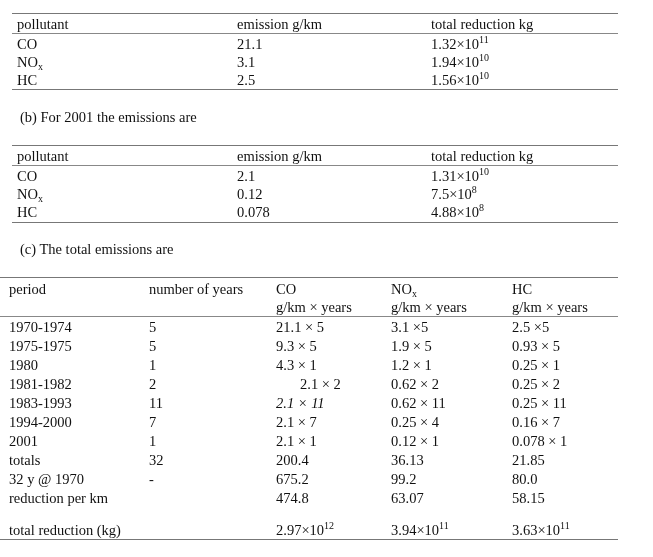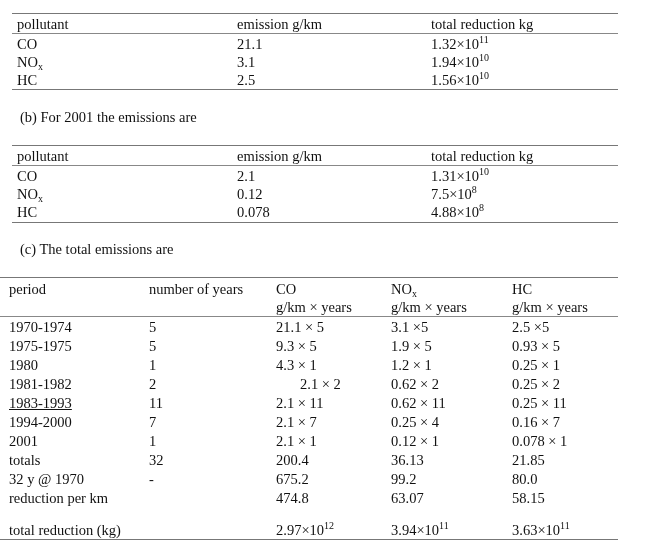--- a/index.html
+++ b/index.html
@@ -107,23 +107,23 @@
     <span class="cell" style="left:512px; top:358px;">0.25 × 1</span>
   </div>
   <div>
     <span class="cell" style="left:9px; top:377px;">1981-1982</span>
     <span class="cell" style="left:149px; top:377px;">2</span>
     <span class="cell" style="left:276px; top:377px;margin-left:24px;">2.1 × 2</span>
     <span class="cell" style="left:391px; top:377px;">0.62 × 2</span>
     <span class="cell" style="left:512px; top:377px;">0.25 × 2</span>
   </div>
   <div>
-    <span class="cell" style="left:9px; top:396px;text-decoration:underline;">1983-1993</span>
+    <span class="cell" style="left:9px; top:396px;">1983-1993</span>
     <span class="cell" style="left:149px; top:396px;">11</span>
-    <span class="cell" style="left:276px; top:396px;">2.1 × 11</span>
+    <span class="cell" style="left:276px; top:396px;font-style:italic;">2.1 × 11</span>
     <span class="cell" style="left:391px; top:396px;">0.62 × 11</span>
     <span class="cell" style="left:512px; top:396px;">0.25 × 11</span>
   </div>
   <div>
     <span class="cell" style="left:9px; top:415px;">1994-2000</span>
     <span class="cell" style="left:149px; top:415px;">7</span>
     <span class="cell" style="left:276px; top:415px;">2.1 × 7</span>
     <span class="cell" style="left:391px; top:415px;">0.25 × 4</span>
     <span class="cell" style="left:512px; top:415px;">0.16 × 7</span>
   </div>

